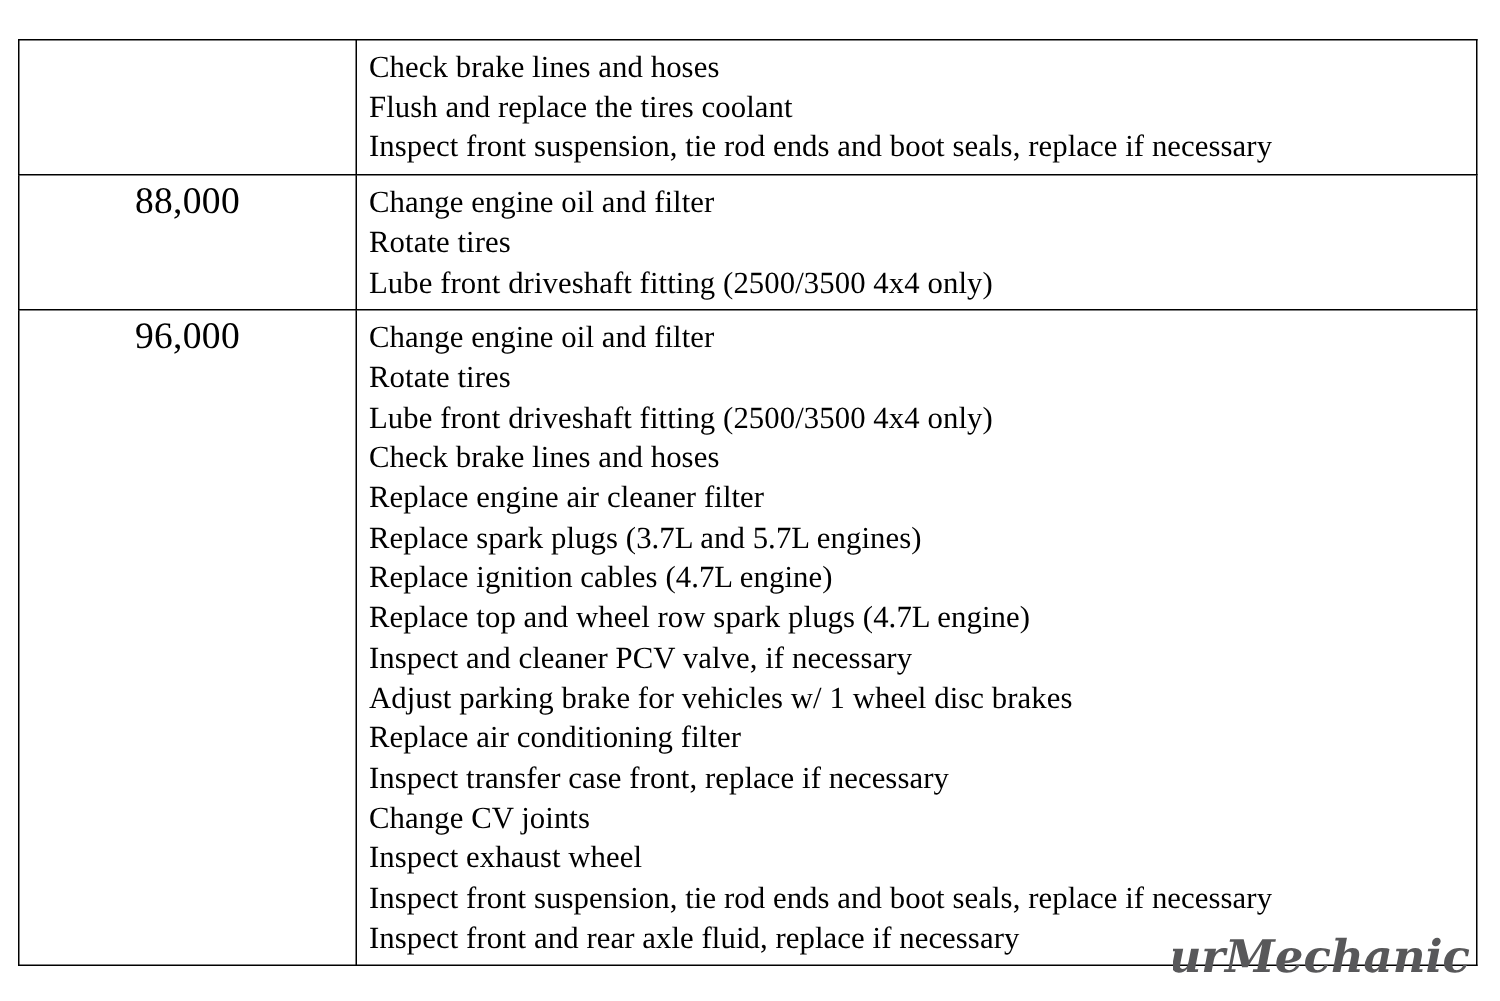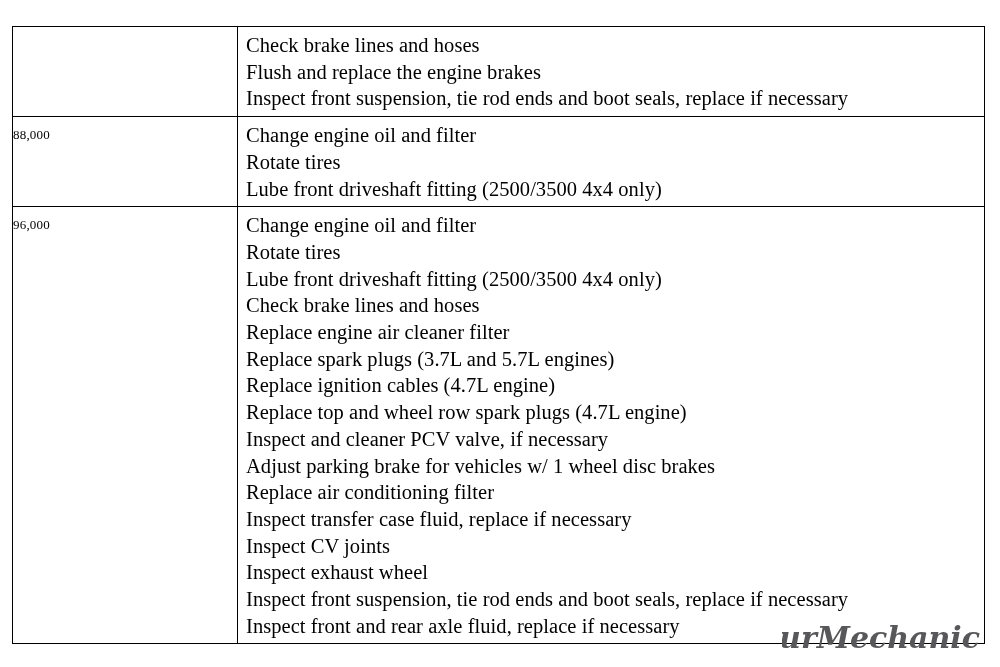--- a/index.html
+++ b/index.html
@@ -38,23 +38,23 @@
 
   .schedule-table td {
     border: 1.6px solid #000000;
     padding: 0;
     vertical-align: top;
     background: #ffffff;
   }
 
   td.mileage-cell {
     width: 224px;
-    text-align: left;
+    text-align: center;
     padding-top: 5px;
-    font-size: 13px;
+    font-size: 25px;
     line-height: 26.7px;
     letter-spacing: 0.2px;
   }
 
   td.services-cell {
     padding-top: 5px;
     padding-left: 8px;
     padding-bottom: 4px;
   }
 
@@ -99,21 +99,21 @@
 <div class="page">
 
   <table class="schedule-table">
     <tbody>
 
       <tr>
         <td class="mileage-cell"></td>
         <td class="services-cell">
           <ul class="service-list">
             <li>Check brake lines and hoses</li>
-            <li>Flush and replace the engine brakes</li>
+            <li>Flush and replace the tires coolant</li>
             <li>Inspect front suspension, tie rod ends and boot seals, replace if necessary</li>
           </ul>
         </td>
       </tr>
 
       <tr>
         <td class="mileage-cell">88,000</td>
         <td class="services-cell">
           <ul class="service-list">
             <li>Change engine oil and filter</li>
@@ -131,22 +131,22 @@
             <li>Rotate tires</li>
             <li>Lube front driveshaft fitting (2500/3500 4x4 only)</li>
             <li>Check brake lines and hoses</li>
             <li>Replace engine air cleaner filter</li>
             <li>Replace spark plugs (3.7L and 5.7L engines)</li>
             <li>Replace ignition cables (4.7L engine)</li>
             <li>Replace top and wheel row spark plugs (4.7L engine)</li>
             <li>Inspect and cleaner PCV valve, if necessary</li>
             <li>Adjust parking brake for vehicles w/ 1 wheel disc brakes</li>
             <li>Replace air conditioning filter</li>
-            <li>Inspect transfer case fluid, replace if necessary</li>
-            <li>Inspect CV joints</li>
+            <li>Inspect transfer case front, replace if necessary</li>
+            <li>Change CV joints</li>
             <li>Inspect exhaust wheel</li>
             <li>Inspect front suspension, tie rod ends and boot seals, replace if necessary</li>
             <li>Inspect front and rear axle fluid, replace if necessary</li>
           </ul>
         </td>
       </tr>
 
     </tbody>
   </table>
 

